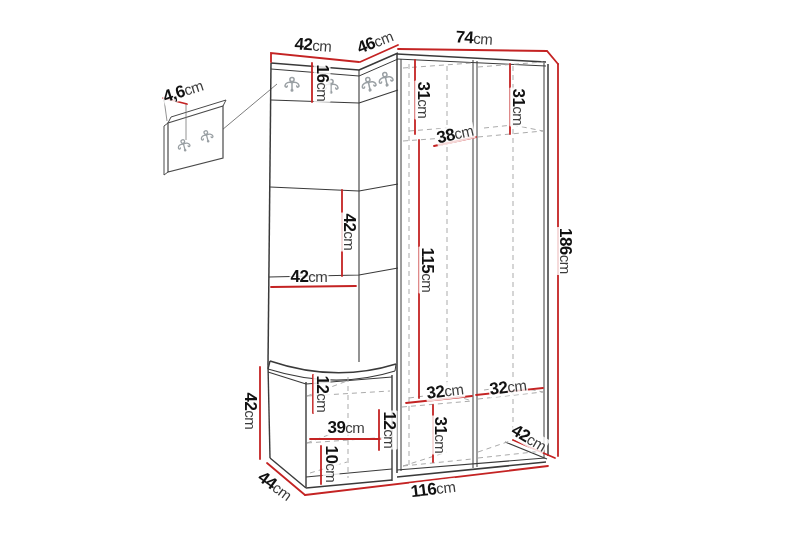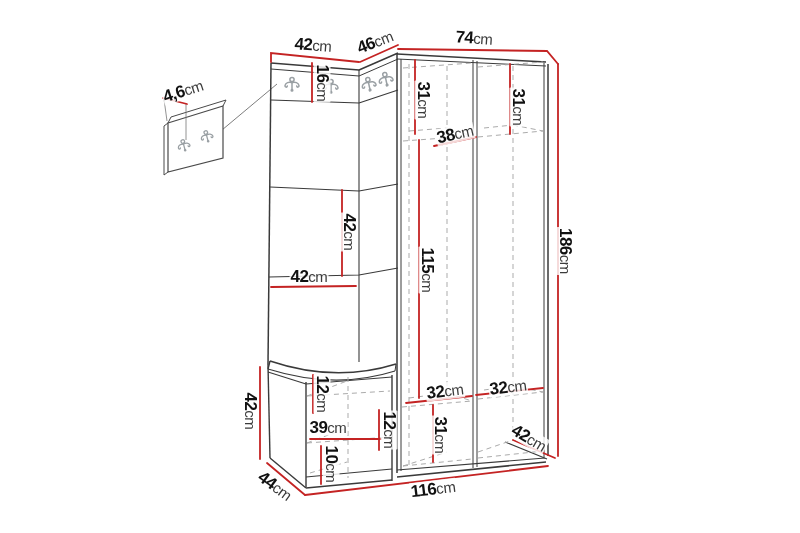--- a/index.html
+++ b/index.html
@@ -159,21 +159,21 @@
   <span class="dim" style="left:322px;top:83px;--r:90deg"><b>16</b><span class="u">cm</span></span>
   <span class="dim" style="left:423px;top:100px;--r:90deg"><b>31</b><span class="u">cm</span></span>
   <span class="dim" style="left:518px;top:107px;--r:90deg"><b>31</b><span class="u">cm</span></span>
   <span class="dim" style="left:455px;top:134px;--r:-13deg"><b>38</b><span class="u">cm</span></span>
   <span class="dim" style="left:349px;top:232px;--r:90deg"><b>42</b><span class="u">cm</span></span>
   <span class="dim" style="left:309px;top:276px"><b>42</b><span class="u">cm</span></span>
   <span class="dim" style="left:427px;top:270px;--r:90deg"><b>115</b><span class="u">cm</span></span>
   <span class="dim" style="left:565px;top:251px;--r:90deg"><b>186</b><span class="u">cm</span></span>
   <span class="dim" style="left:250px;top:411px;--r:90deg"><b>42</b><span class="u">cm</span></span>
   <span class="dim" style="left:322px;top:394px;--r:90deg"><b>12</b><span class="u">cm</span></span>
-  <span class="dim" style="left:328px;top:427px"><b>39</b><span class="u">cm</span></span>
+  <span class="dim" style="left:346px;top:427px"><b>39</b><span class="u">cm</span></span>
   <span class="dim" style="left:389px;top:430px;--r:90deg"><b>12</b><span class="u">cm</span></span>
   <span class="dim" style="left:331px;top:464px;--r:90deg"><b>10</b><span class="u">cm</span></span>
   <span class="dim" style="left:275px;top:486px;--r:36deg"><b>44</b><span class="u">cm</span></span>
   <span class="dim" style="left:445px;top:391px;--r:-7deg"><b>32</b><span class="u">cm</span></span>
   <span class="dim" style="left:508px;top:387px;--r:-7deg"><b>32</b><span class="u">cm</span></span>
   <span class="dim" style="left:440px;top:435px;--r:90deg"><b>31</b><span class="u">cm</span></span>
   <span class="dim" style="left:529px;top:438px;--r:30deg"><b>42</b><span class="u">cm</span></span>
   <span class="dim" style="left:433px;top:489px;--r:-7deg"><b>116</b><span class="u">cm</span></span>
 </div>
 

